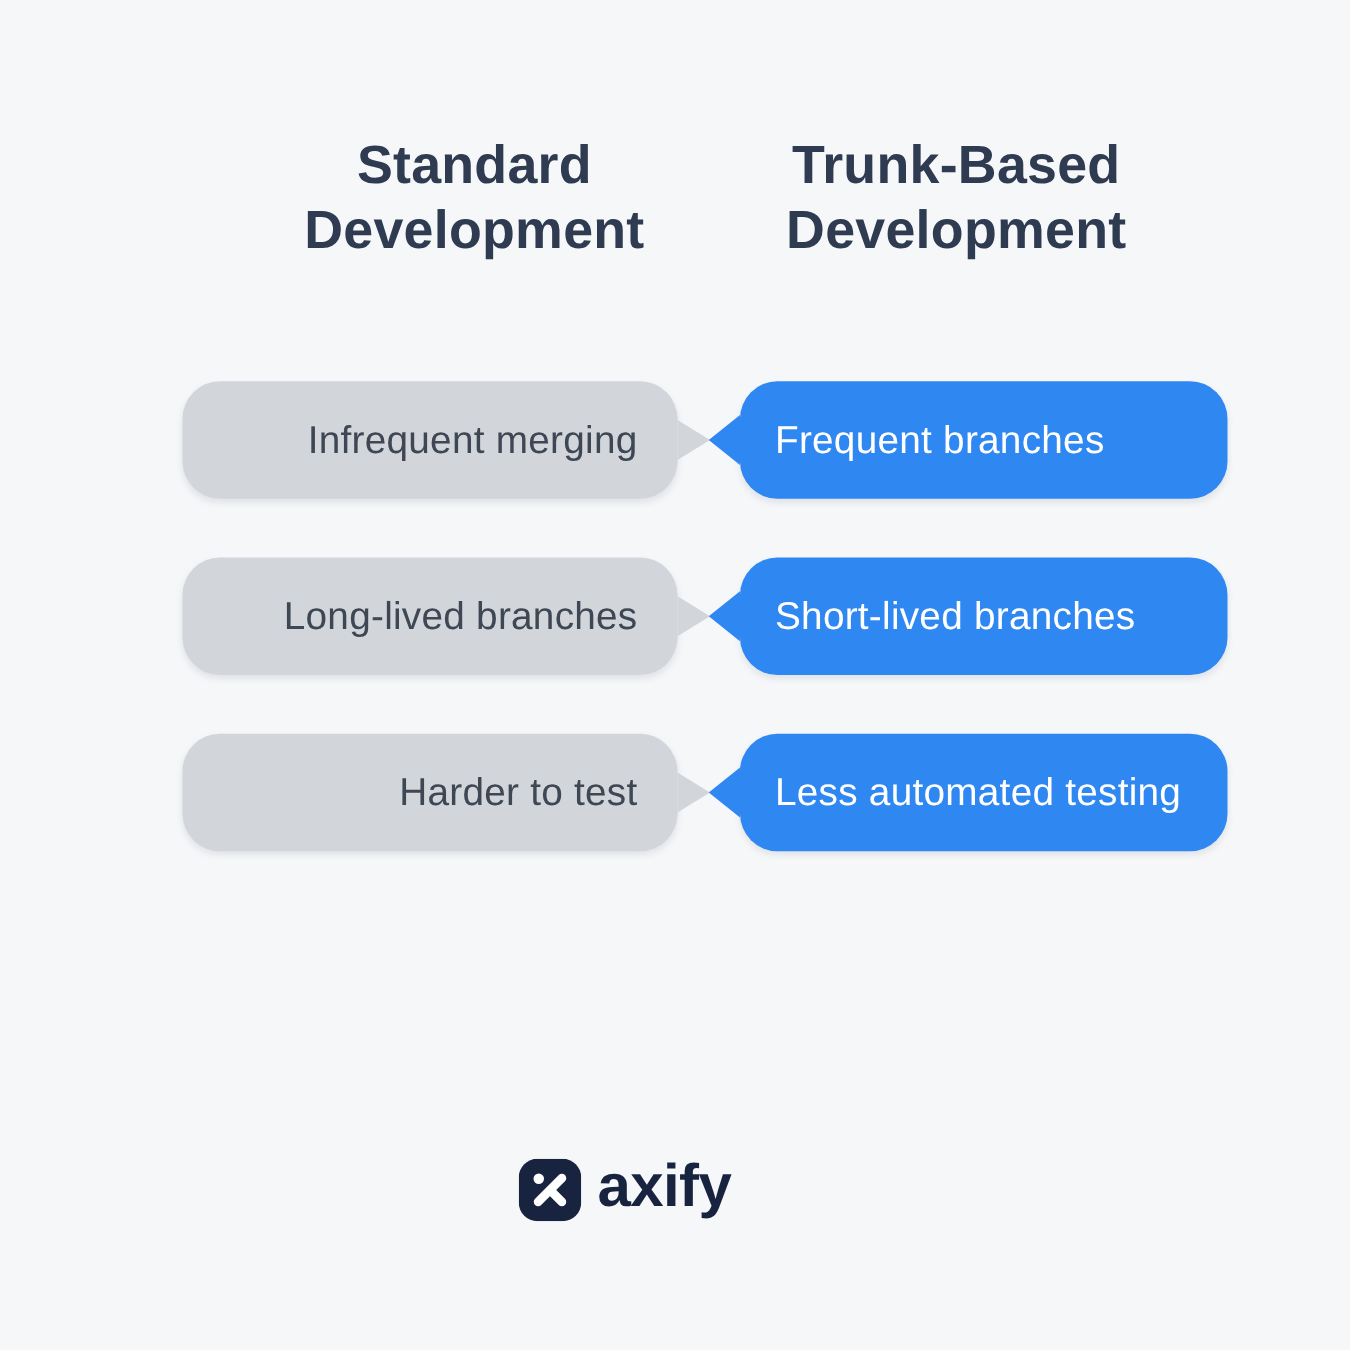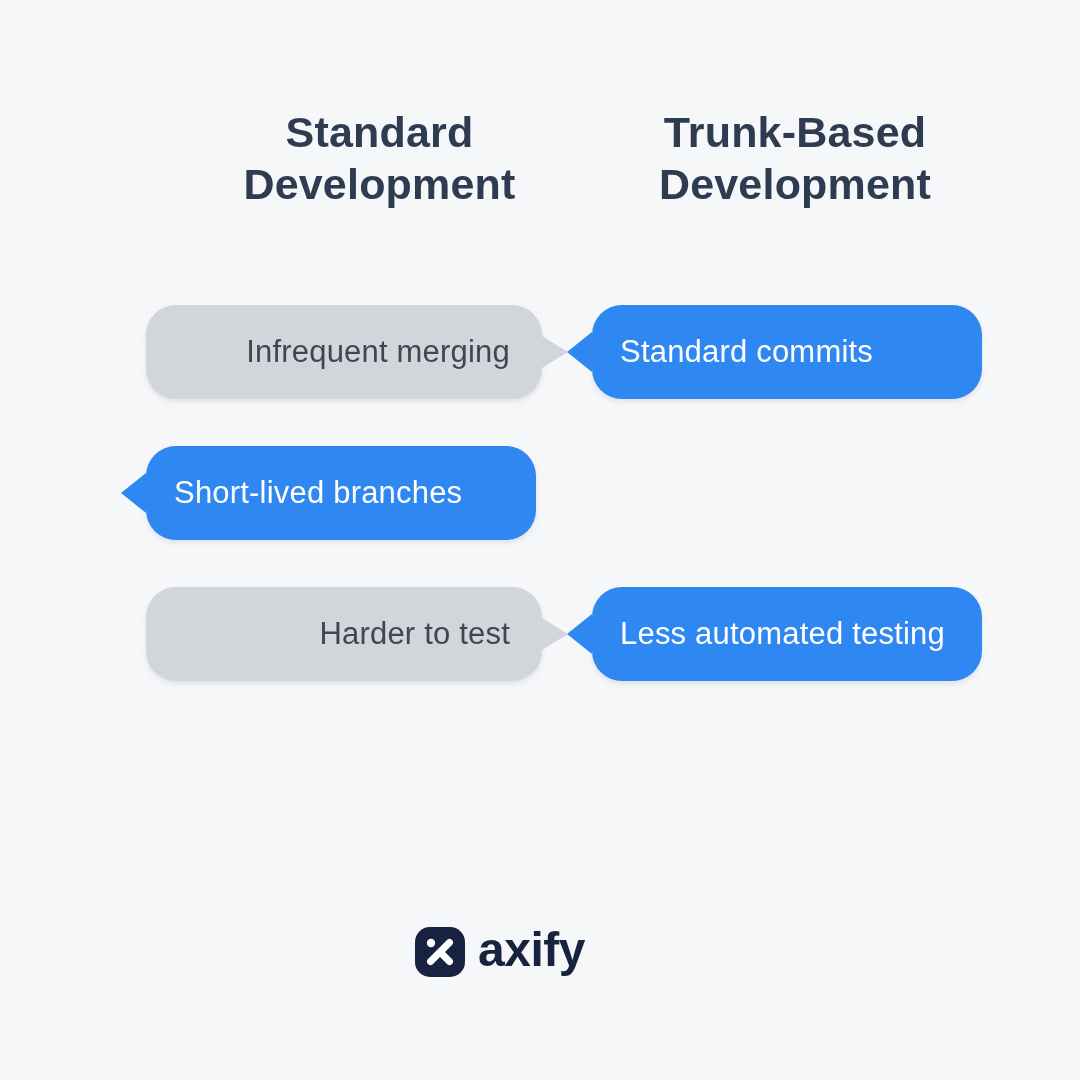--- a/index.html
+++ b/index.html
@@ -21,21 +21,21 @@
     position: absolute;
     top: 106px;
     text-align: center;
     font-size: 43px;
     line-height: 52px;
     font-weight: 700;
     color: var(--header-text, #2e3b51);
     letter-spacing: 0.2px;
   }
   .header.left  { left: 128px; width: 455px; }
-  .header.right { left: 556px; width: 430px; }
+  .header.right { left: 526px; width: 430px; }
 
   
   .rows {
     position: absolute;
     top: 305px;
     left: 122px;
     width: 836px;
     display: flex;
     flex-direction: column;
     gap: 39px;
@@ -117,25 +117,28 @@
   <h2 class="header left">Standard Development</h2>
   <h2 class="header right">Trunk-Based Development</h2>
 
   <div class="rows">
 
     <div class="row">
       <div class="pill gray">
         <span>Infrequent merging</span>
       </div>
       <div class="pill blue">
-        <span>Standard commits</span>
+        <span>Frequent branches</span>
       </div>
     </div>
 
     <div class="row">
+      <div class="pill gray">
+        <span>Long-lived branches</span>
+      </div>
       <div class="pill blue">
         <span>Short-lived branches</span>
       </div>
     </div>
 
     <div class="row">
       <div class="pill gray">
         <span>Harder to test</span>
       </div>
       <div class="pill blue">

